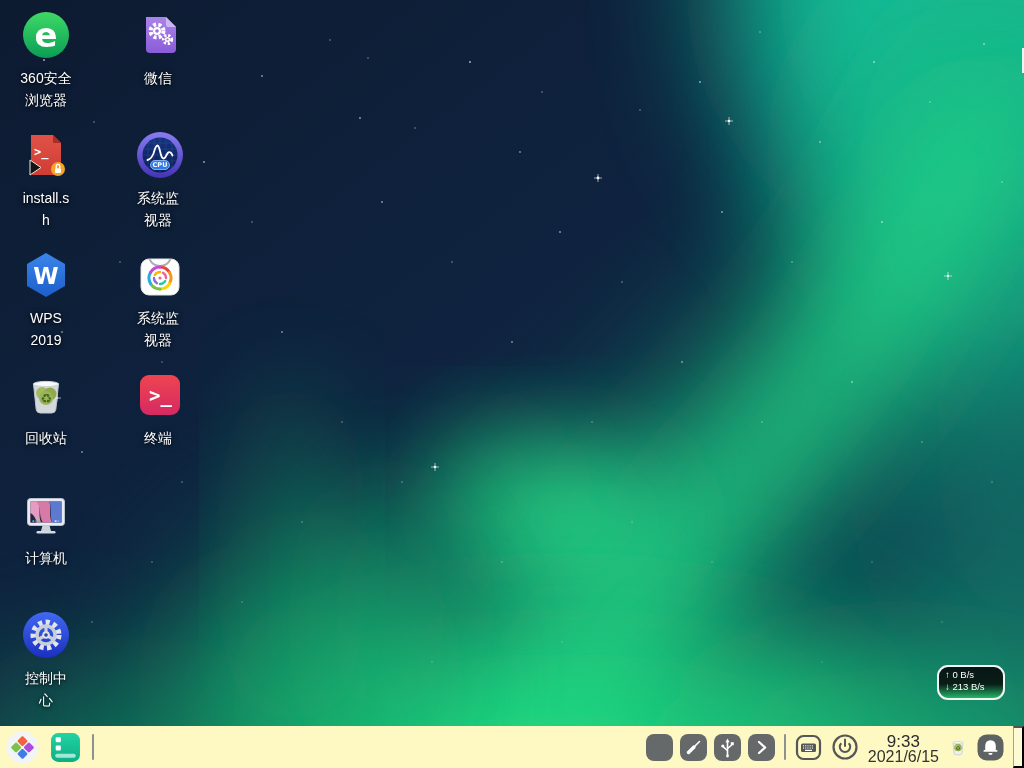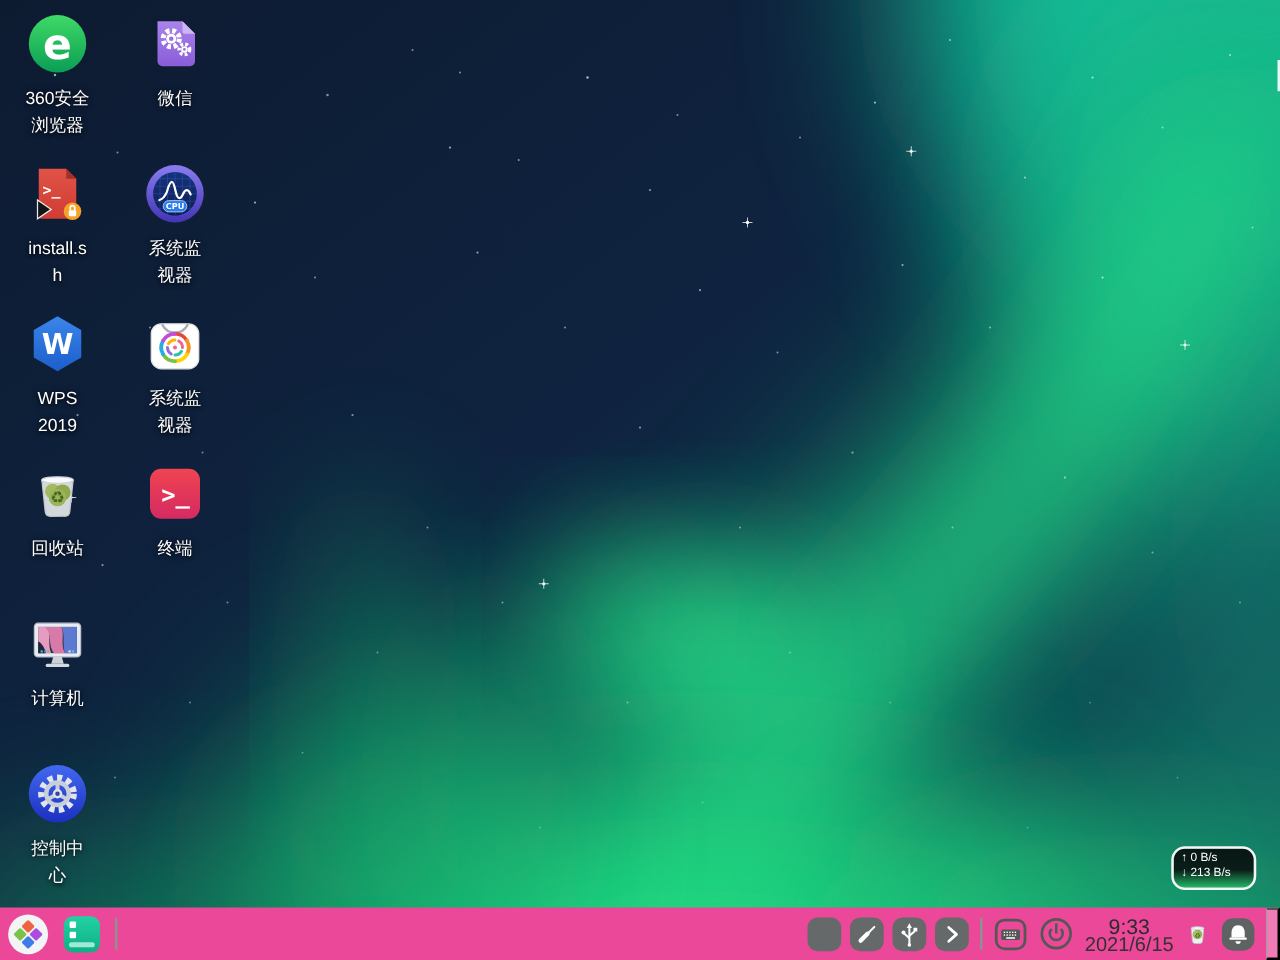--- a/index.html
+++ b/index.html
@@ -2,35 +2,35 @@
 <html><head>
 <meta charset="utf-8">
 <style>
   html,body{margin:0;padding:0;background:#000;}
   .screen{position:relative;width:1024px;height:768px;overflow:hidden;
     font-family:"Liberation Sans","DejaVu Sans",sans-serif;}
   .wp{position:absolute;left:0;top:0;}
 
   
   .cell{position:absolute;width:88px;display:flex;flex-direction:column;align-items:center;cursor:default;}
-  .c1{left:2px;} .c2{left:96px;}
+  .c1{left:2px;} .c2{left:96px;align-items:flex-end;}
   .r1{top:11px;} .r2{top:131px;} .r3{top:251px;} .r4{top:371px;} .r5{top:491px;} .r6{top:611px;}
   .cell svg.app{width:48px;height:48px;display:block;}
   .dlabel{margin-top:9px;width:52px;text-align:center;font-size:14px;line-height:21.5px;color:#fff;
     overflow-wrap:break-word;text-shadow:0 1px 3px rgba(0,0,0,.8),0 0 6px rgba(0,0,0,.4);}
 
   
-  .netmon{position:absolute;right:19px;bottom:56px;width:58px;height:29px;border:2px solid #f4f6f5;
+  .netmon{position:absolute;right:19px;bottom:68px;width:58px;height:29px;border:2px solid #f4f6f5;
     border-radius:11px;background:linear-gradient(180deg,rgba(7,13,14,.92) 0%,rgba(8,18,14,.9) 55%,rgba(38,190,104,.85) 100%);
     color:#fff;font-size:9.5px;line-height:12px;padding:2px 0 0 6px;box-sizing:content-box;}
 
   .edge-line{position:absolute;right:0;top:48px;width:2px;height:25px;background:#fff;opacity:.9;}
 
   
-  .taskbar{position:absolute;left:0;bottom:0;width:1024px;height:42px;background:#ec4899;
+  .taskbar{position:absolute;left:0;bottom:0;width:1024px;height:42px;background:#fef9c3;
     display:flex;align-items:center;justify-content:space-between;}
   .tb-left{display:flex;align-items:center;gap:11px;padding-left:6px;}
   .tb-right{display:flex;align-items:center;gap:9px;}
   .tbtn{background:transparent;border:none;padding:0;margin:0;display:flex;align-items:center;justify-content:center;cursor:pointer;}
   .sep{width:2px;height:26px;background:#8e9192;border-radius:1px;}
   .tray{display:flex;align-items:center;gap:7px;}
   .traybtn{width:27px;height:27px;border-radius:8px;background:#66696a;border:none;padding:0;
     display:flex;align-items:center;justify-content:center;cursor:pointer;}
   .clock{text-align:center;cursor:pointer;min-width:52px;}
   .clock .time{font-size:17px;line-height:18px;color:#2b2b2b;font-weight:500;}

